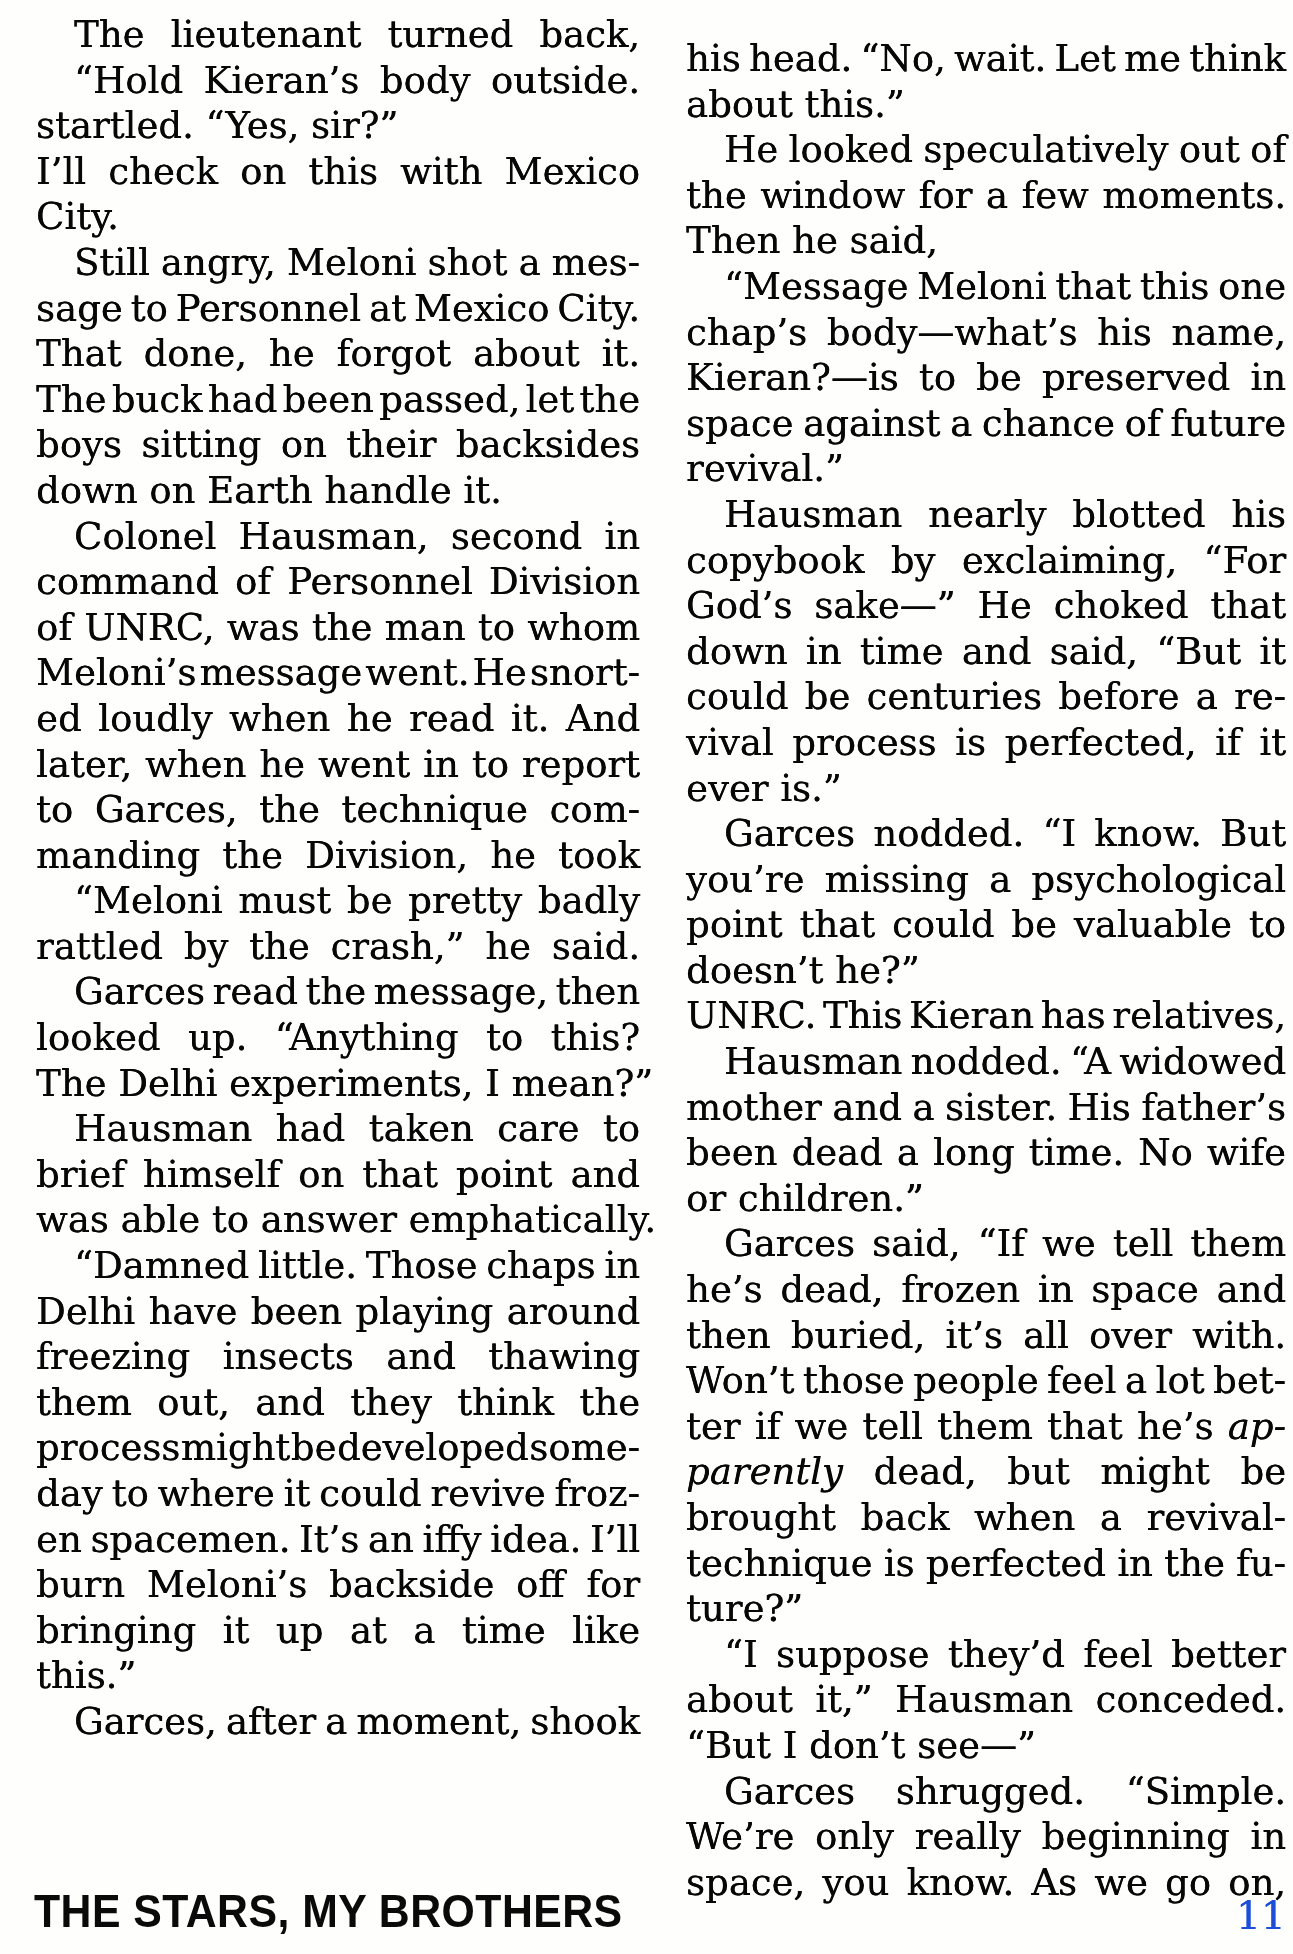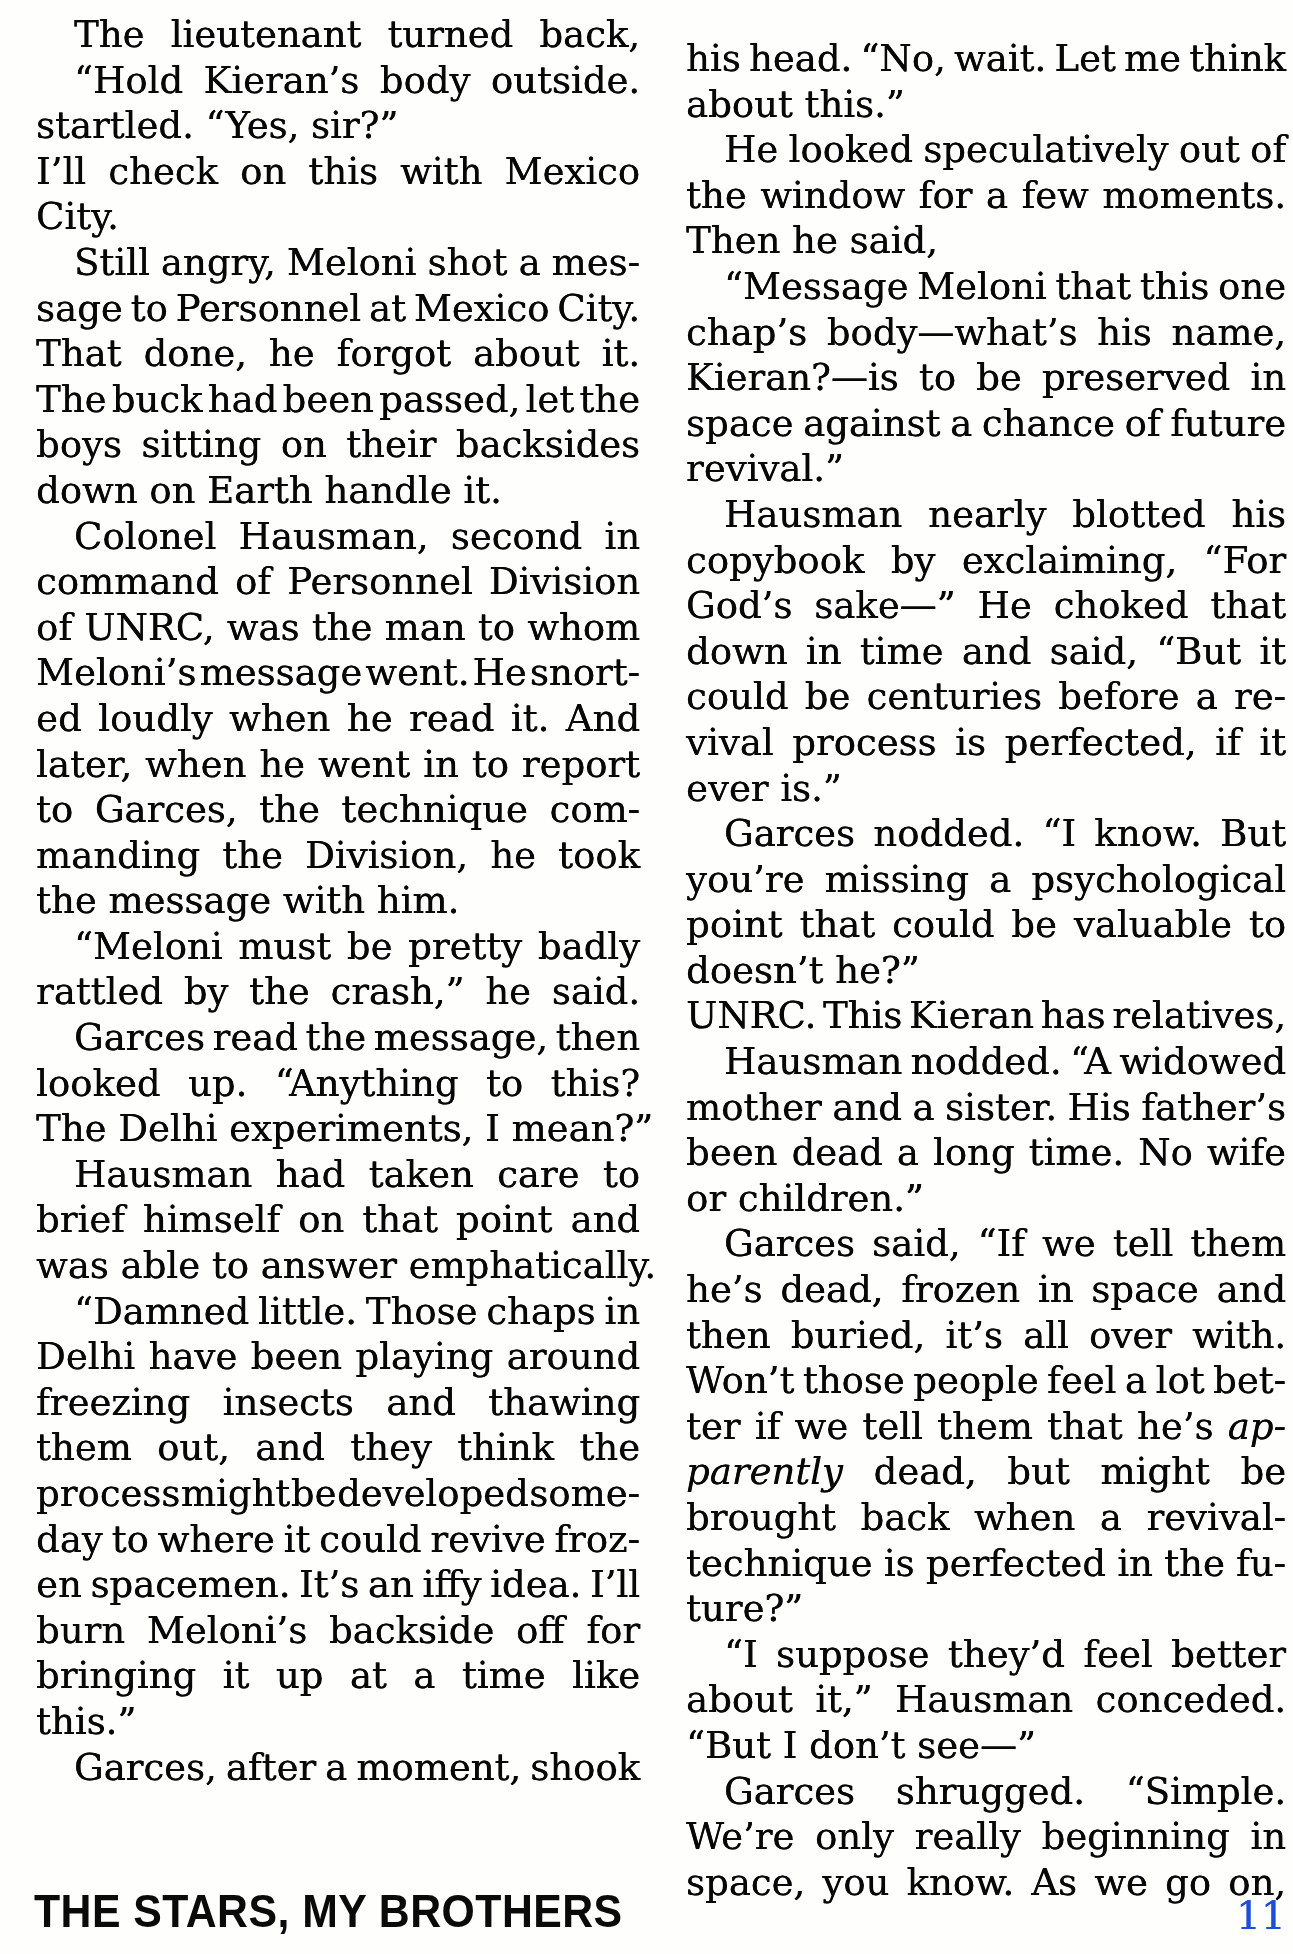--- a/index.html
+++ b/index.html
@@ -181,21 +181,20 @@
           <span class="word">technique</span>
           <span class="word">com-</span>
         </div>
         <div class="line justify">
           <span class="word">manding</span>
           <span class="word">the</span>
           <span class="word">Division,</span>
           <span class="word">he</span>
           <span class="word">took</span>
         </div>
-        <div class="line"><span>the message with him.</span></div>
         <div class="line justify indent">
           <span class="word">“Meloni</span>
           <span class="word">must</span>
           <span class="word">be</span>
           <span class="word">pretty</span>
           <span class="word">badly</span>
         </div>
         <div class="line justify">
           <span class="word">rattled</span>
           <span class="word">by</span>

